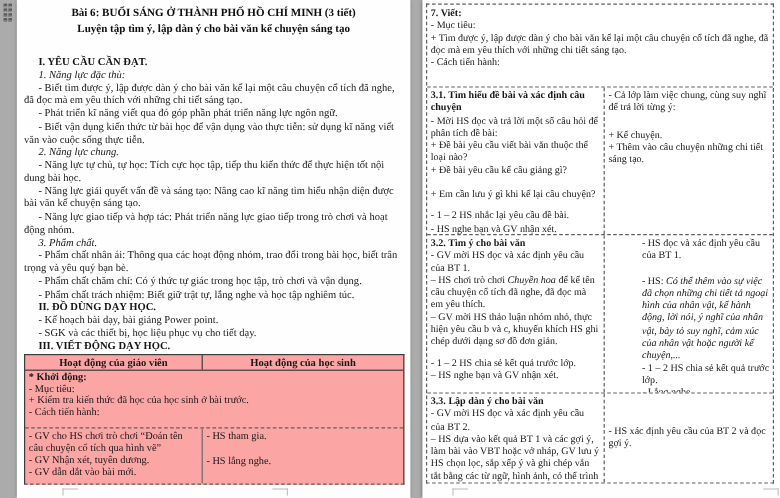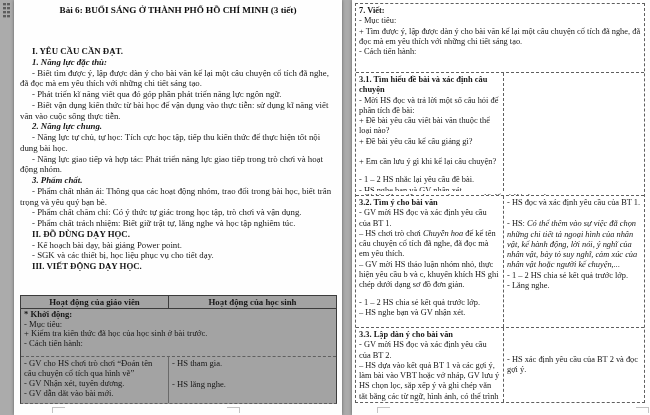--- a/index.html
+++ b/index.html
@@ -21,26 +21,26 @@
              font-size:9.2px; line-height:13.5px; color:#0d0d0d; }
 
   
   .lp-body { position:absolute; top:46px; left:6px; right:5px; height:248px;
              overflow:hidden; font-size:8.8px; line-height:10.75px; }
   .lp-body .ln { text-indent:12px; }
 
   
   .s-b  { font-weight:bold; }
   .s-i  { font-style:italic; }
-  .s-bi { font-weight:bold; font-style:italic; }
+  .s-bi { font-weight:normal; font-style:italic; }
 
   
   .lp-table { position:absolute; top:295px; left:6px; right:5px;
               border:1px solid #3c3c3c; border-bottom:1px dashed #5f5f5f;
-              background:#a3a3a3; }
+              background:#fca5a5; }
   .lp-thead { display:flex; border-bottom:1px solid #3c3c3c; font-weight:bold;
               font-size:8.8px; }
   .lp-thead .c1 { width:148px; border-right:1px solid #3c3c3c; }
   .lp-thead .c2 { flex:1; }
   .lp-thead div { text-align:center; line-height:12px; height:12px; overflow:hidden; }
   .lp-merged { height:48px; border-bottom:1px dashed #5f5f5f; padding:1px 3px;
                font-size:8.6px; line-height:9.6px; overflow:hidden; }
   .lp-row { display:flex; height:46px; overflow:hidden; font-size:8.6px; line-height:10px; }
   .lp-row .cell { padding:1px 3px; overflow:hidden; }
   .lp-row .c1 { width:148px; border-right:1px solid #6a6a6a; }
@@ -48,22 +48,22 @@
 
   
   .rp-table { position:absolute; top:3px; left:3px; width:290px; height:400px;
               border:1px dashed #5f5f5f; display:flex; flex-direction:column;
               font-size:8.4px; line-height:10.3px; background:#fff; }
   .rp-merged { height:69px; border-bottom:1px dashed #5f5f5f; padding:2px 3px; overflow:hidden; }
   .rp-row { display:flex; overflow:hidden; }
   .rp-row .cell { padding:2px 3px; overflow:hidden; }
   .rp-row .c1 { width:148px; border-right:1px dashed #5f5f5f; }
   .rp-row .c2 { flex:1; }
-  #rp-row-31 { height:123px; border-bottom:1px dashed #5f5f5f;flex-direction:column; }
-  #rp-row-32 { height:132px; border-bottom:1px dashed #5f5f5f; }
+  #rp-row-31 { height:123px; border-bottom:1px dashed #5f5f5f; }
+  #rp-row-32 { height:132px; border-bottom:1px dashed #5f5f5f;gap:28px; }
   #rp-row-33 { flex:1; }
 
   
   .mark { position:absolute; top:407px; width:13px; height:6px; border-top:1px solid #c3c3c3; }
   .mark-l { border-left:1px solid #c3c3c3; }
   .mark-r { border-right:1px solid #c3c3c3; }
 </style>
 </head>
 <body>
 
@@ -74,29 +74,31 @@
     <span></span>
   <span></span>
     <span></span>
     <span></span>
     <span></span>
 </div>
 
 <div class="page" id="left-page">
   <div class="lp-head">
       <div class="ln"><span class="s-b">Bài 6: BUỔI SÁNG Ở THÀNH PHỐ HỒ CHÍ MINH (3 tiết)</span></div>
+      <div class="ln"><span class="s-b">Luyện tập tìm ý, lập dàn ý cho bài văn kể chuyện sáng tạo</span></div>
     </div>
   <div class="lp-body">
       <div class="ln"><span class="s-b">I. YÊU CẦU CẦN ĐẠT.</span></div>
       <div class="ln"><span class="s-bi">1. Năng lực đặc thù:</span></div>
       <div class="ln"><span>- Biết tìm được ý, lập được dàn ý cho bài văn kể lại một câu chuyện cổ tích đã nghe, đã đọc mà em yêu thích với những chi tiết sáng tạo.</span></div>
       <div class="ln"><span>- Phát triển kĩ năng viết qua đó góp phần phát triển năng lực ngôn ngữ.</span></div>
       <div class="ln"><span>- Biết vận dụng kiến thức từ bài học để vận dụng vào thực tiễn: sử dụng kĩ năng viết văn vào cuộc sống thực tiễn.</span></div>
       <div class="ln"><span class="s-bi">2. Năng lực chung.</span></div>
       <div class="ln"><span>- Năng lực tự chủ, tự học: Tích cực học tập, tiếp thu kiến thức để thực hiện tốt nội dung bài học.</span></div>
+      <div class="ln"><span>- Năng lực giải quyết vấn đề và sáng tạo: Nâng cao kĩ năng tìm hiểu nhận diện được bài văn kể chuyện sáng tạo.</span></div>
       <div class="ln"><span>- Năng lực giao tiếp và hợp tác: Phát triển năng lực giao tiếp trong trò chơi và hoạt động nhóm.</span></div>
       <div class="ln"><span class="s-bi">3. Phẩm chất.</span></div>
       <div class="ln"><span>- Phẩm chất nhân ái: Thông qua các hoạt động nhóm, trao đổi trong bài học, biết trân trọng và yêu quý bạn bè.</span></div>
       <div class="ln"><span>- Phẩm chất chăm chỉ: Có ý thức tự giác trong học tập, trò chơi và vận dụng.</span></div>
       <div class="ln"><span>- Phẩm chất trách nhiệm: Biết giữ trật tự, lắng nghe và học tập nghiêm túc.</span></div>
       <div class="ln"><span class="s-b">II. ĐỒ DÙNG DẠY HỌC.</span></div>
       <div class="ln"><span>- Kế hoạch bài dạy, bài giảng Power point.</span></div>
       <div class="ln"><span>- SGK và các thiết bị, học liệu phục vụ cho tiết dạy.</span></div>
       <div class="ln"><span class="s-b">III. VIẾT ĐỘNG DẠY HỌC.</span></div>
     </div>

